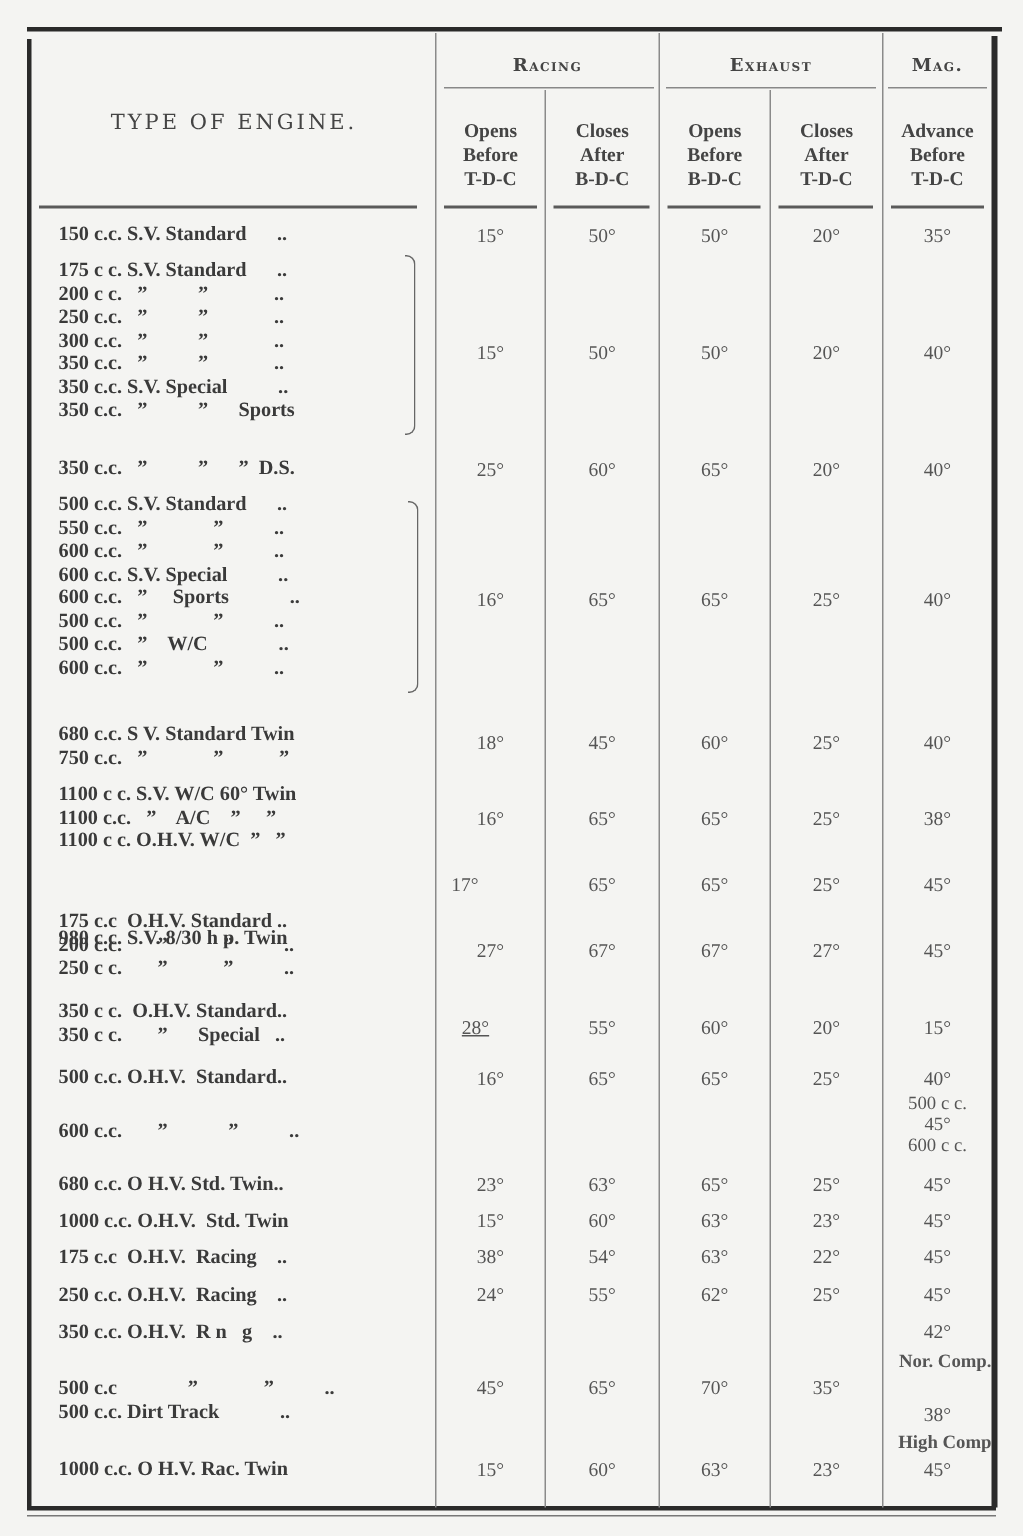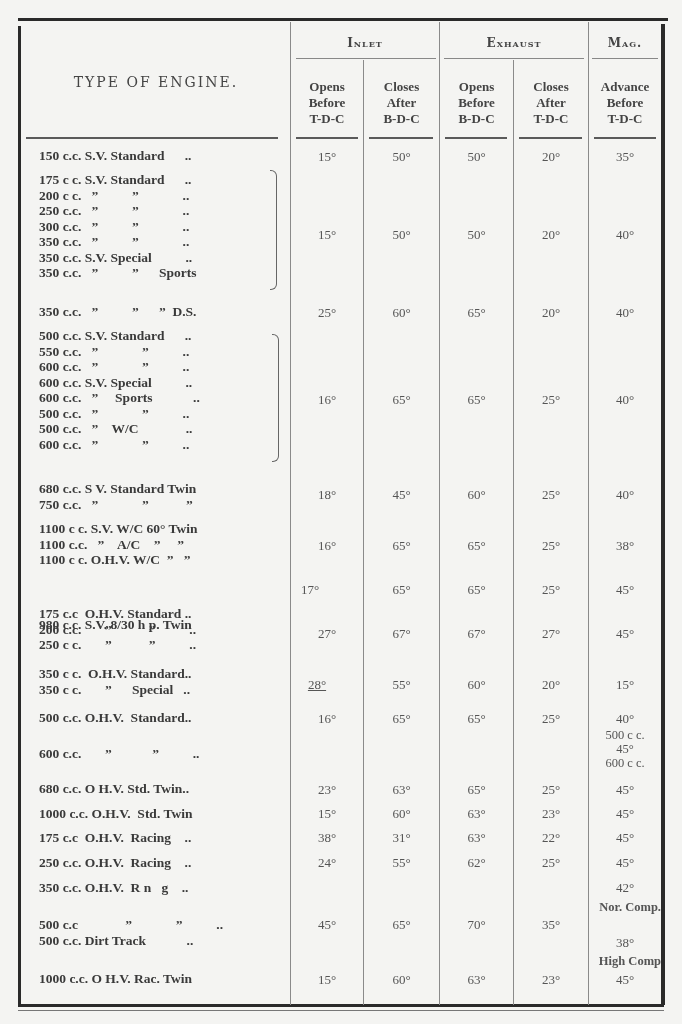--- a/index.html
+++ b/index.html
@@ -37,21 +37,21 @@
 <div class="abs vline" style="left:363px;top:60px;height:945px;"></div>
 <div class="abs vline" style="left:439px;top:22px;height:983px;"></div>
 <div class="abs vline" style="left:513px;top:60px;height:945px;"></div>
 <div class="abs vline" style="left:588px;top:22px;height:983px;"></div>
 
 <div class="abs hthin" style="left:296px;top:58px;width:140px;"></div>
 <div class="abs hthin" style="left:444px;top:58px;width:140px;"></div>
 <div class="abs hthin" style="left:592px;top:58px;width:66px;"></div>
 
 <div class="abs hdr-main" style="left:22px;top:74px;width:268px;">TYPE OF ENGINE.</div>
-<div class="abs hdr-group" style="left:291px;top:36px;width:148px;">Inlet</div>
+<div class="abs hdr-group" style="left:291px;top:36px;width:148px;">Racing</div>
 <div class="abs hdr-group" style="left:440px;top:36px;width:148px;">Exhaust</div>
 <div class="abs hdr-group" style="left:589px;top:36px;width:72px;">Mag.</div>
 
 <div class="abs hdr-sub" style="left:291px;top:79px;width:72px;">
   <div>Opens</div>
   <div>Before</div>
   <div>T-D-C</div>
 </div>
 <div class="abs hdr-sub" style="left:364px;top:79px;width:75px;">
   <div>Closes</div>
@@ -193,21 +193,21 @@
 <div class="abs cell" style="left:514px;top:782px;width:74px;">25°</div>
 <div class="abs cell" style="left:589px;top:782px;width:72px;">45°</div>
 
 <div class="abs cell" style="left:291px;top:806px;width:72px;">15°</div>
 <div class="abs cell" style="left:364px;top:806px;width:75px;">60°</div>
 <div class="abs cell" style="left:440px;top:806px;width:73px;">63°</div>
 <div class="abs cell" style="left:514px;top:806px;width:74px;">23°</div>
 <div class="abs cell" style="left:589px;top:806px;width:72px;">45°</div>
 
 <div class="abs cell" style="left:291px;top:830px;width:72px;">38°</div>
-<div class="abs cell" style="left:364px;top:830px;width:75px;">31°</div>
+<div class="abs cell" style="left:364px;top:830px;width:75px;">54°</div>
 <div class="abs cell" style="left:440px;top:830px;width:73px;">63°</div>
 <div class="abs cell" style="left:514px;top:830px;width:74px;">22°</div>
 <div class="abs cell" style="left:589px;top:830px;width:72px;">45°</div>
 
 <div class="abs cell" style="left:291px;top:855px;width:72px;">24°</div>
 <div class="abs cell" style="left:364px;top:855px;width:75px;">55°</div>
 <div class="abs cell" style="left:440px;top:855px;width:73px;">62°</div>
 <div class="abs cell" style="left:514px;top:855px;width:74px;">25°</div>
 <div class="abs cell" style="left:589px;top:855px;width:72px;">45°</div>
 

